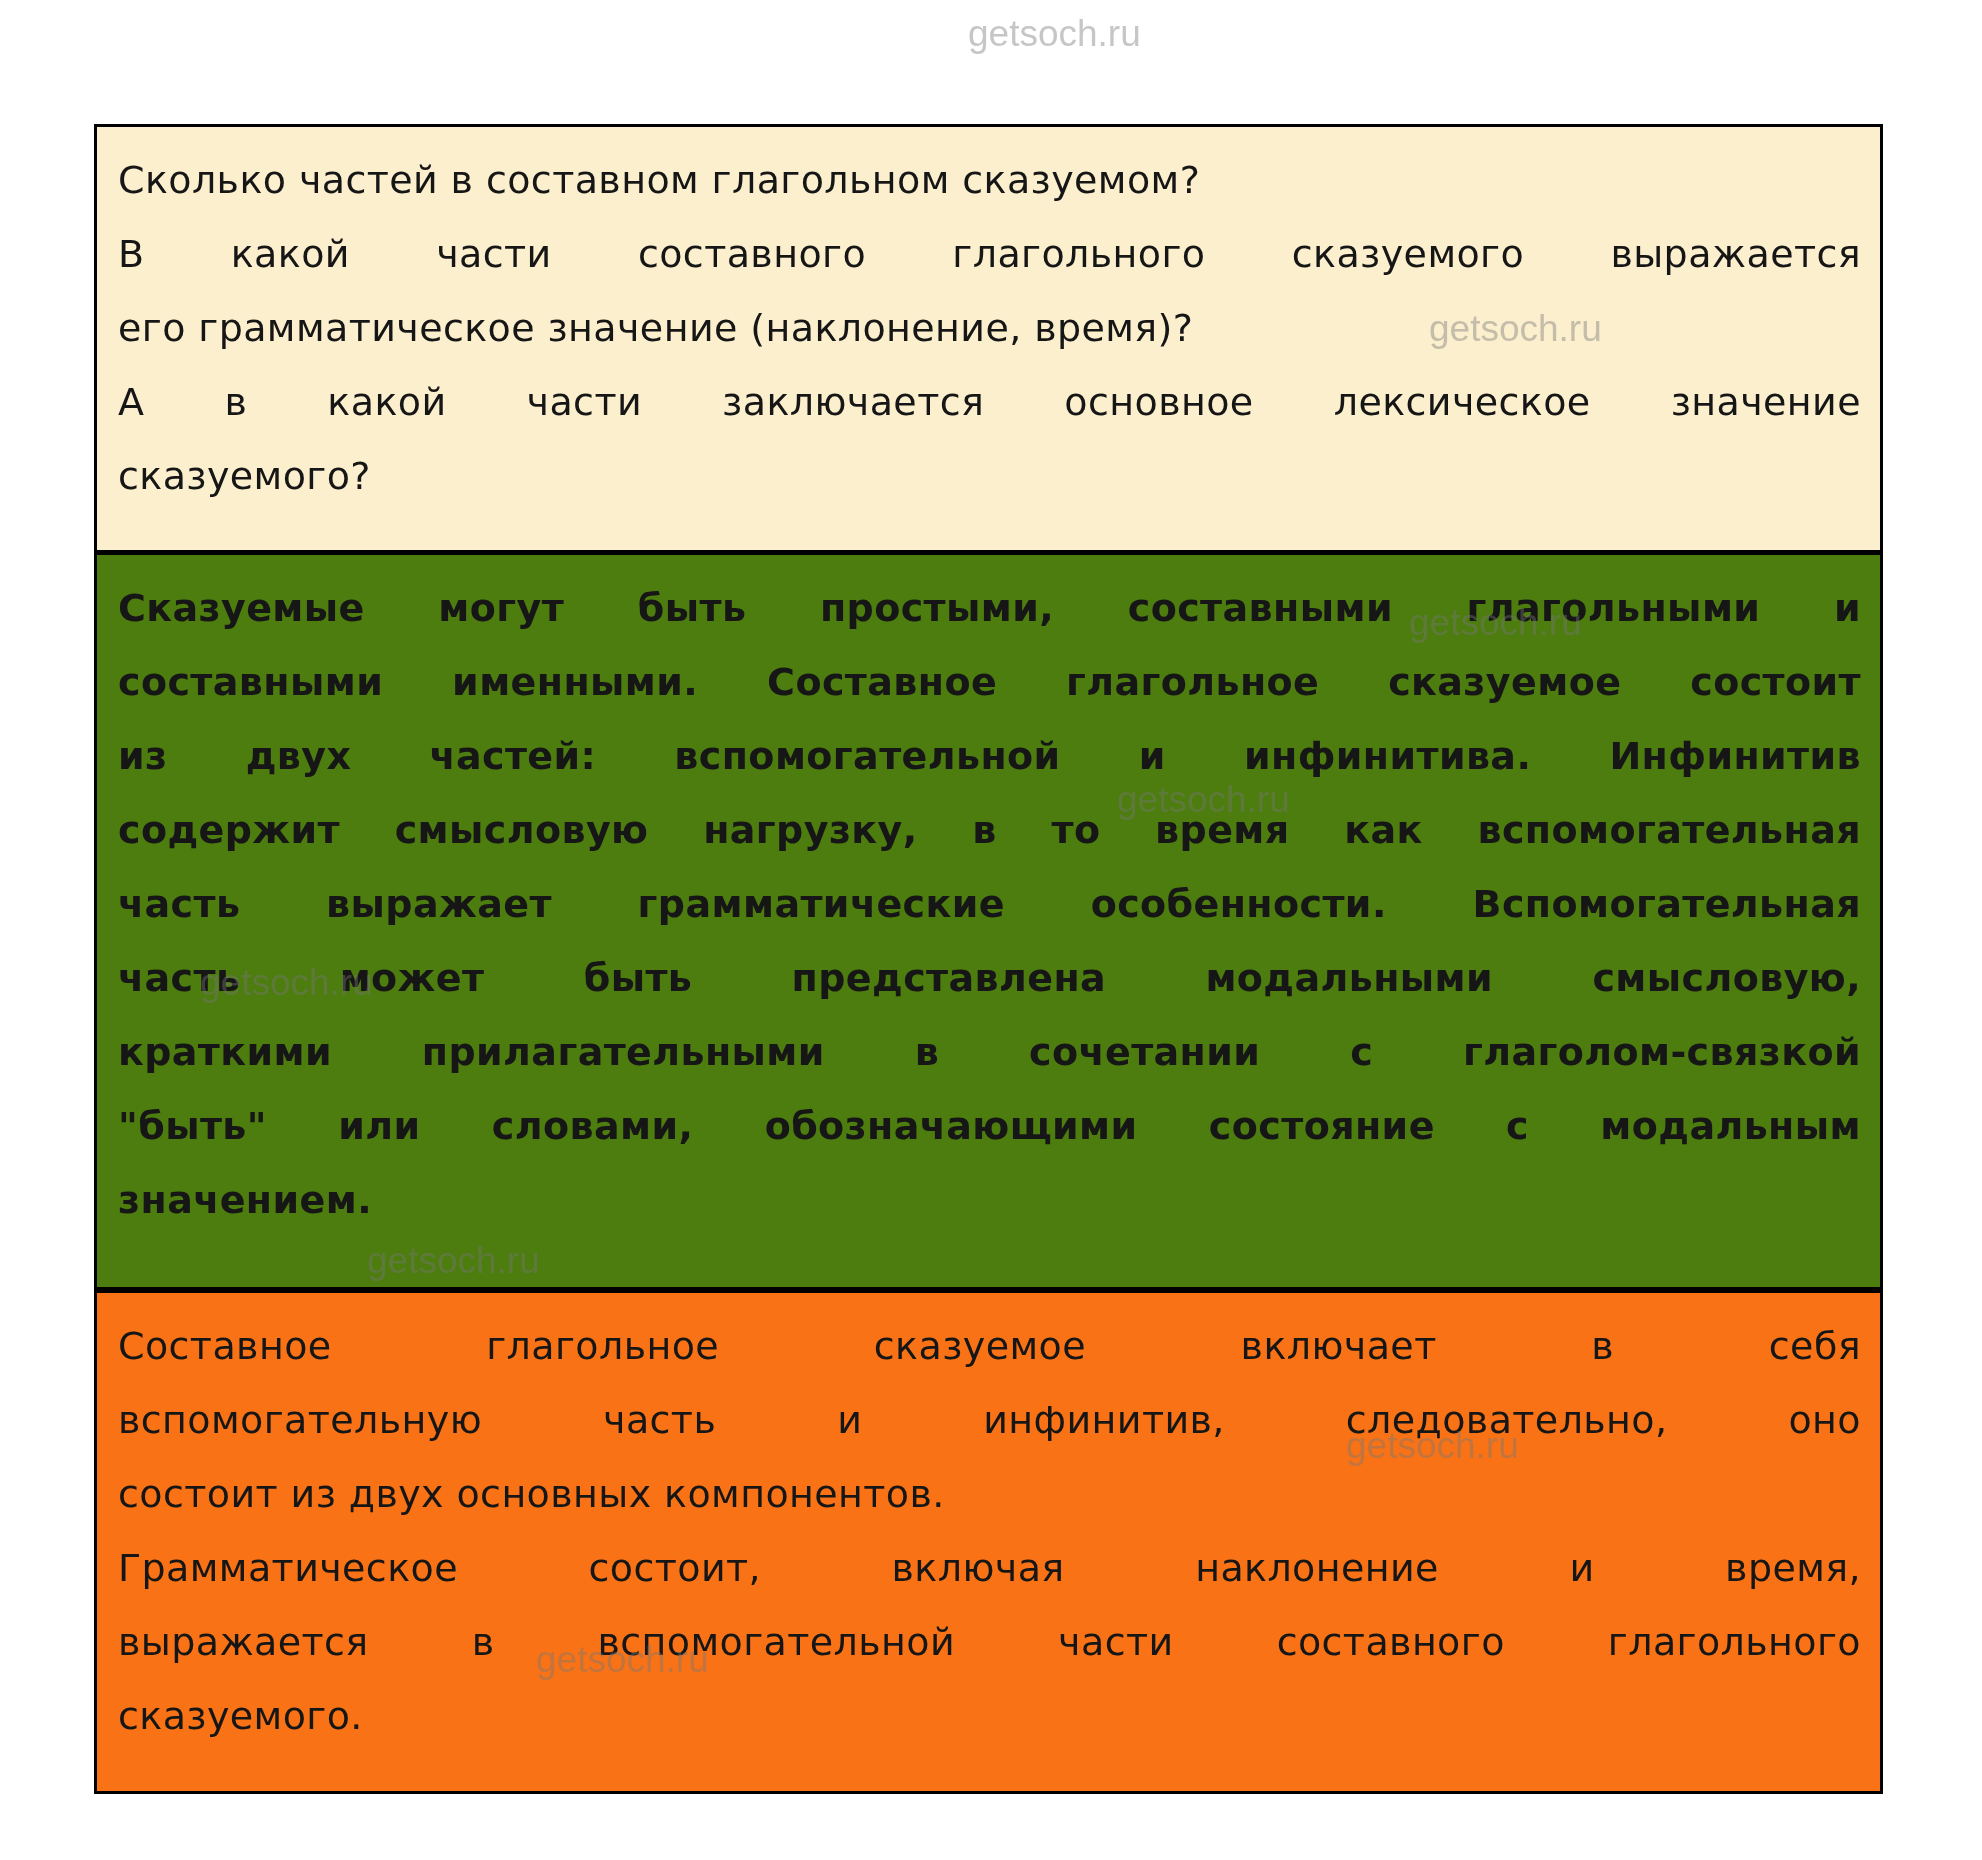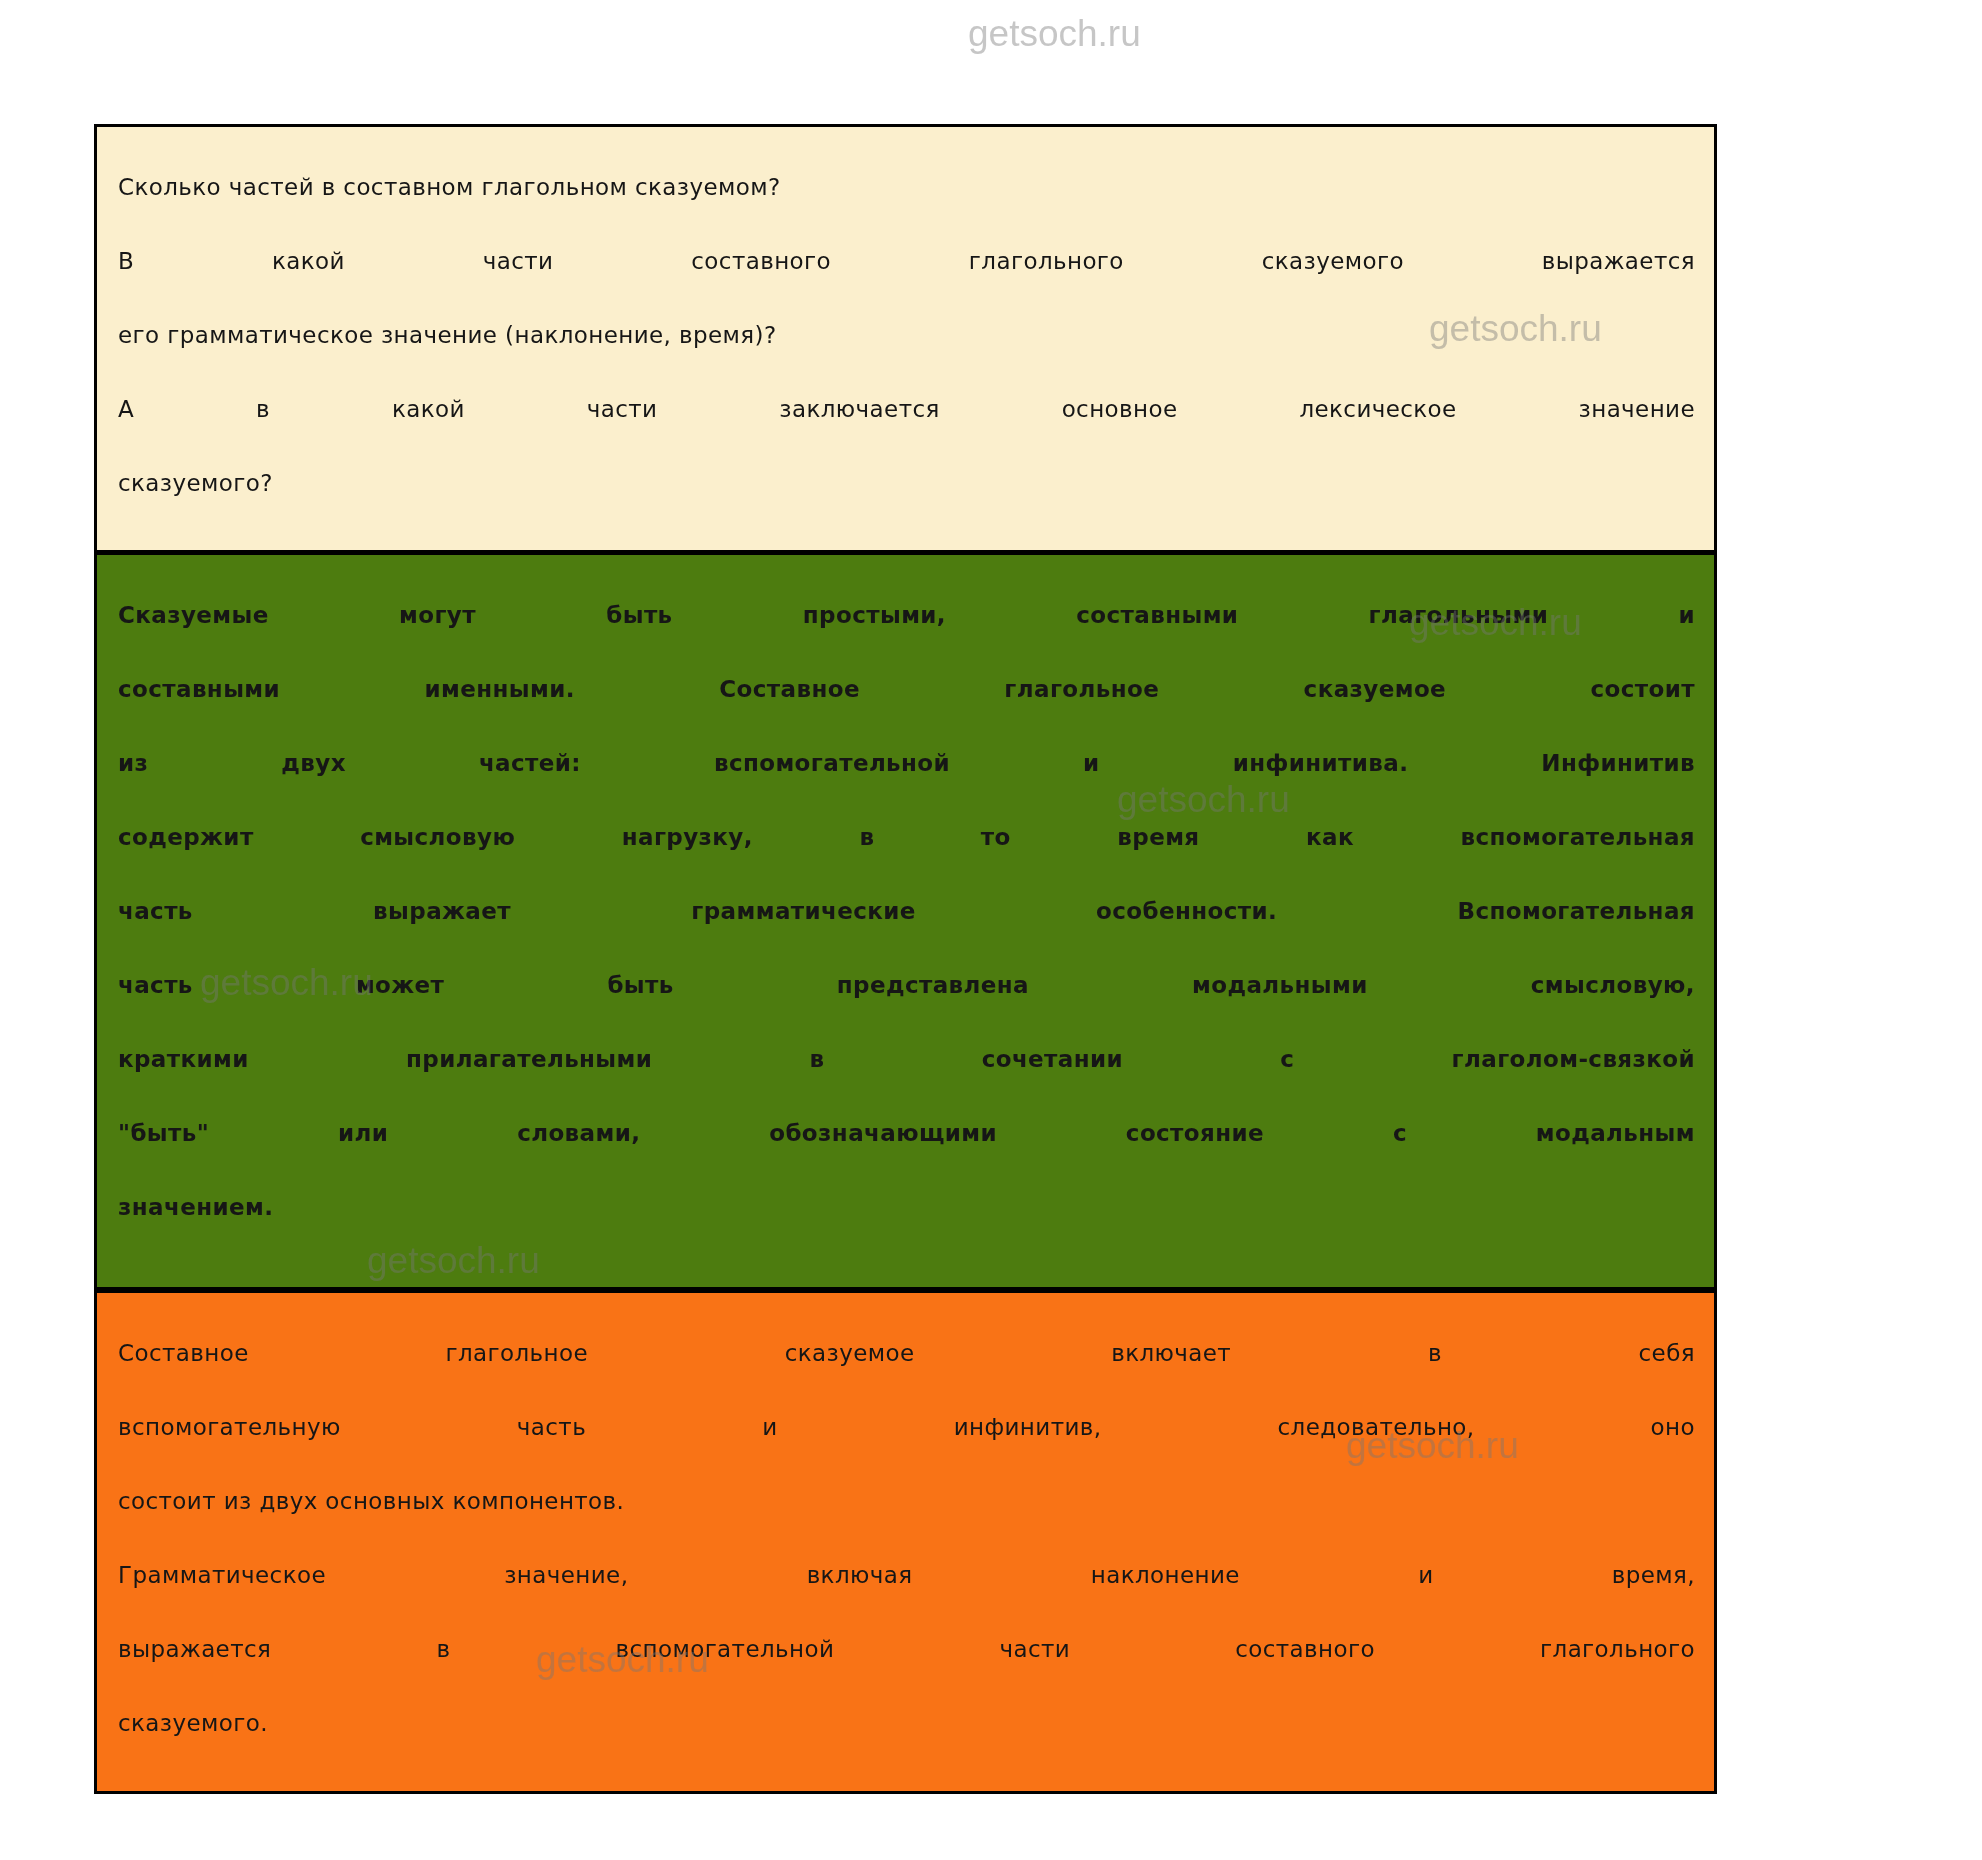--- a/index.html
+++ b/index.html
@@ -12,26 +12,26 @@
     width: 1982px; height: 1860px;
     background: var(--page-bg);
     position: relative;
     font-family: "DejaVu Sans", sans-serif;
     overflow: hidden;
   }
   .content-boxes { position: absolute; inset: 0; z-index: 1; }
   .box {
     position: absolute;
     left: 94px;
-    width: 1623px;
+    width: 1789px;
     border: 3.2px solid var(--border);
     box-sizing: border-box;
-    padding: 23px 19px 0 21px;
+    padding: 16px 19px 0 21px;
     color: var(--text);
-    font-size: 23px;
+    font-size: 38px;
   }
   .tline {
     line-height: 74px;
     text-align: justify;
     text-align-last: justify;
     white-space: normal;
     letter-spacing: 0.4px;
   }
   .tline-last {
     text-align: left;
@@ -66,21 +66,21 @@
       <div class="tline">часть выражает грамматические особенности. Вспомогательная</div>
       <div class="tline">часть может быть представлена модальными смысловую,</div>
       <div class="tline">краткими прилагательными в сочетании с глаголом-связкой</div>
       <div class="tline">"быть" или словами, обозначающими состояние с модальным</div>
       <div class="tline tline-last">значением.</div>
     </div>
     <div class="box" style="top: 1290px; height: 504px; background: #f97316;">
       <div class="tline">Составное глагольное сказуемое включает в себя</div>
       <div class="tline">вспомогательную часть и инфинитив, следовательно, оно</div>
       <div class="tline tline-last">состоит из двух основных компонентов.</div>
-      <div class="tline">Грамматическое значение, включая наклонение и время,</div>
+      <div class="tline">Грамматическое состоит, включая наклонение и время,</div>
       <div class="tline">выражается в вспомогательной части составного глагольного</div>
       <div class="tline tline-last">сказуемого.</div>
     </div>
   </div>
 <div class="watermark-layer">
     <div class="wm" style="left: 968px; top: 1.6px;">getsoch.ru</div>
     <div class="wm" style="left: 1429px; top: 297px;">getsoch.ru</div>
     <div class="wm" style="left: 1409px; top: 591px;">getsoch.ru</div>
     <div class="wm" style="left: 1117px; top: 768px;">getsoch.ru</div>
     <div class="wm" style="left: 200px; top: 951px;">getsoch.ru</div>

